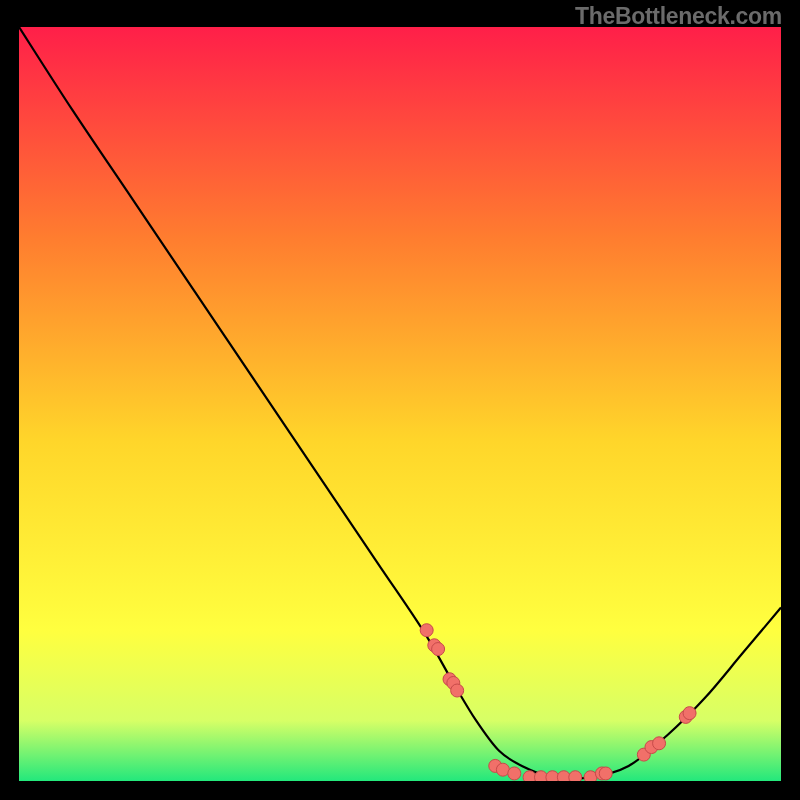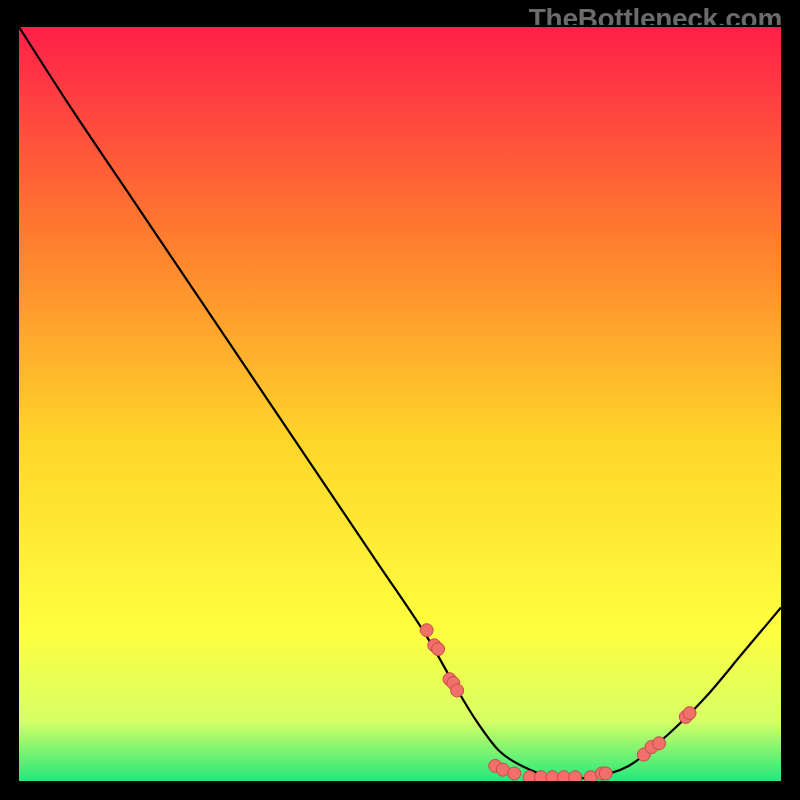--- a/index.html
+++ b/index.html
@@ -10,21 +10,21 @@
     top: 25px;
     width: 766px;
     height: 758px;
     border: 2px solid #000;
   }
   .attribution {
     position: absolute;
     top: 3px;
     right: 18px;
     font-family: Arial, Helvetica, sans-serif;
-    font-size: 28px;
+    font-size: 23px;
     font-weight: 600;
     color: #6b6b6b;
     letter-spacing: -0.3px;
   }
   svg { display: block; }
 </style>
 </head>
 <body>
 
 <div class="attribution">TheBottleneck.com</div>

